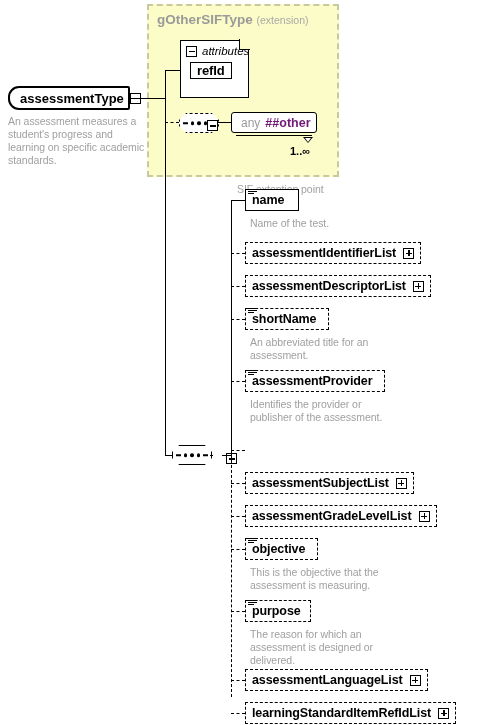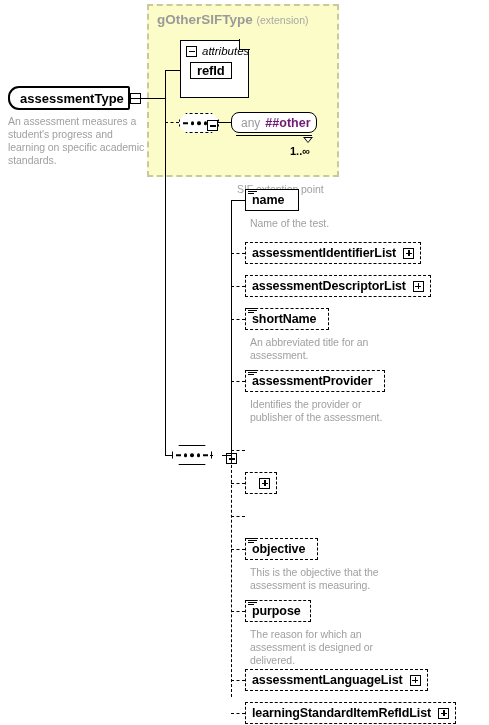--- a/index.html
+++ b/index.html
@@ -247,21 +247,21 @@
   }
   .seq .dots s {
     width: 5px; height: 1.5px; background: #000; display: block;
   }
 
   
   .anybox {
     position: absolute;
     box-sizing: border-box;
     border: 1.5px solid #000;
-    border-radius: 8px;
+    border-radius: 3px;
     background: #fff;
     height: 21px;
     display: flex;
     align-items: center;
     padding: 0 9px;
     gap: 5px;
     white-space: nowrap;
   }
   .anybox .kw { font-size: 12px; color: #9b9b9b; font-weight: normal; }
   .anybox .nm { font-size: 12.5px; color: #701a75; font-weight: bold; }
@@ -460,28 +460,36 @@
   </div>
   <div class="desc" style="left:250px; top:398px; width:200px;">Identifies the provider or
 publisher of the assessment.</div>
 
   
   <div class="dline-h" style="left:231px; top:450px; width:14px;"></div>
 
   
   <div class="dline-h" style="left:231px; top:483px; width:14px;"></div>
   <div class="node dashed" style="left:245px; top:472px;">
+    <span>assessmentSubjectList</span>
     <span class="toggle">
         <span class="hbar"></span>
         <span class="vbar"></span>
       </span>
   </div>
 
   
   <div class="dline-h" style="left:231px; top:516px; width:14px;"></div>
+  <div class="node dashed" style="left:245px; top:505px;">
+    <span>assessmentGradeLevelList</span>
+    <span class="toggle">
+        <span class="hbar"></span>
+        <span class="vbar"></span>
+      </span>
+  </div>
 
   
   <div class="dline-h" style="left:231px; top:549px; width:14px;"></div>
   <div class="node dashed" style="left:245px; top:538px; width:73px;">
     <span class="lines-glyph">
         <i></i>
         <i></i>
         <i></i>
       </span>
     <span>objective</span>

